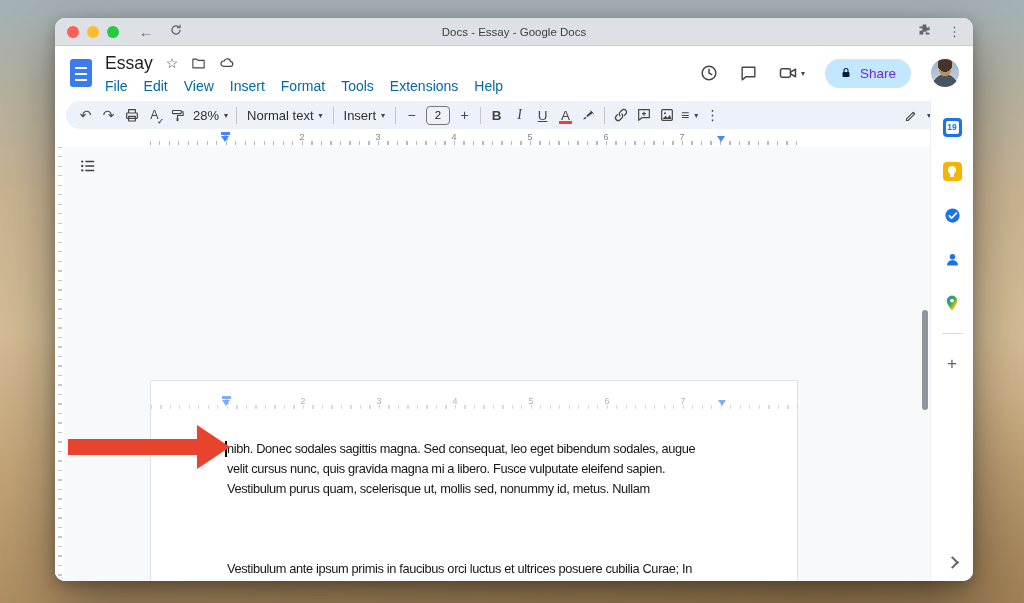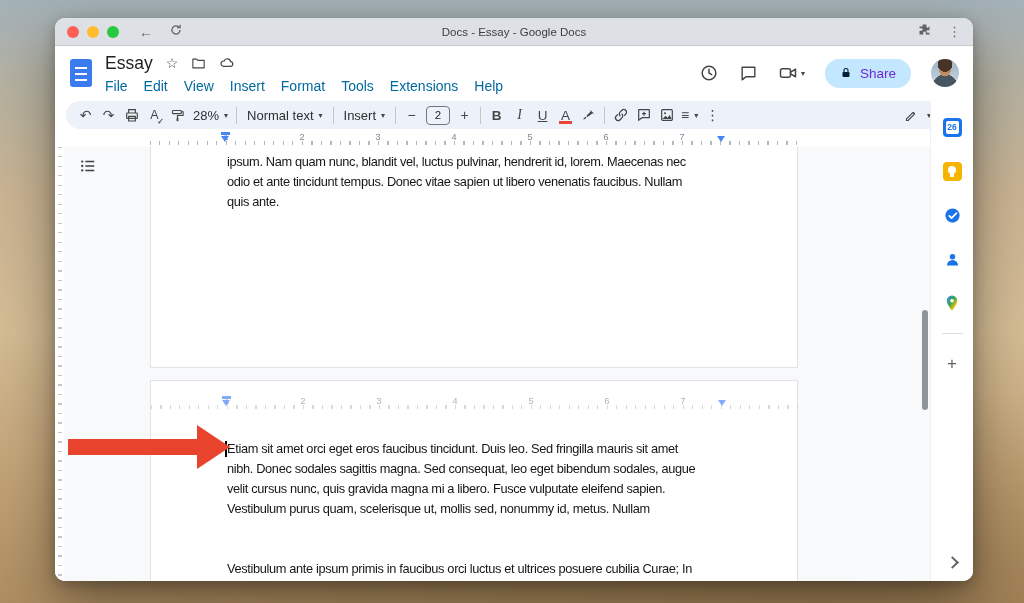--- a/index.html
+++ b/index.html
@@ -328,64 +328,56 @@
       </div>
     <span class="outline-btn">
       <svg width="16" height="16" viewBox="0 0 18 18">
           <circle cx="2.5" cy="4" r="1.3" fill="#3c4043"></circle>
           <circle cx="2.5" cy="9" r="1.3" fill="#3c4043"></circle>
           <circle cx="2.5" cy="14" r="1.3" fill="#3c4043"></circle>
           <path d="M6 4h10M6 9h10M6 14h10" stroke="#3c4043" stroke-width="1.6"></path>
         </svg>
     </span>
 
-    <div class="page page-1">
-      <div class="doc-text" style="top:7px">
-        <div>ipsum. Nam quam nunc, blandit vel, luctus pulvinar, hendrerit id, lorem. Maecenas nec</div>
-        <div>odio et ante tincidunt tempus. Donec vitae sapien ut libero venenatis faucibus. Nullam</div>
-        <div>quis ante.</div>
-      </div>
-    </div>
 
     <div class="page page-2">
       <div class="page-ruler">
         <div class="h-ticks"></div>
         <span class="rnum" style="left:76px">1</span>
         <span class="rnum" style="left:152px">2</span>
         <span class="rnum" style="left:228px">3</span>
         <span class="rnum" style="left:304px">4</span>
         <span class="rnum" style="left:380px">5</span>
         <span class="rnum" style="left:456px">6</span>
         <span class="rnum" style="left:532px">7</span>
         <span class="mk-bar" style="left:71px"></span>
         <span class="mk-tri" style="left:71px"></span>
         <span class="mk-tri" style="left:567px"></span>
       </div>
       <span class="caret"></span>
       <div class="doc-text" style="top:58px">
-        <div>Etiam sit amet orci eget eros faucibus tincidunt. Duis leo. Sed fringilla mauris sit amet</div>
         <div>nibh. Donec sodales sagittis magna. Sed consequat, leo eget bibendum sodales, augue</div>
         <div>velit cursus nunc, quis gravida magna mi a libero. Fusce vulputate eleifend sapien.</div>
         <div>Vestibulum purus quam, scelerisque ut, mollis sed, nonummy id, metus. Nullam</div>
       </div>
       <div class="doc-text" style="top:178px">
         <div>Vestibulum ante ipsum primis in faucibus orci luctus et ultrices posuere cubilia Curae; In</div>
       </div>
     </div>
 
     <div class="arrow-shaft"></div>
     <div class="arrow-head"></div>
 
     <div class="scroll-thumb"></div>
   </div>
 
   <div class="rail">
     <span class="rail-item" style="top:17px">
       <span class="cal">
-          <span>26</span>
+          <span>19</span>
         </span>
     </span>
     <span class="rail-item" style="top:61px">
       <span class="keep">
           <i></i>
           <b></b>
         </span>
     </span>
     <span class="rail-item" style="top:105px">
       <svg width="19" height="19" viewBox="0 0 24 24">

